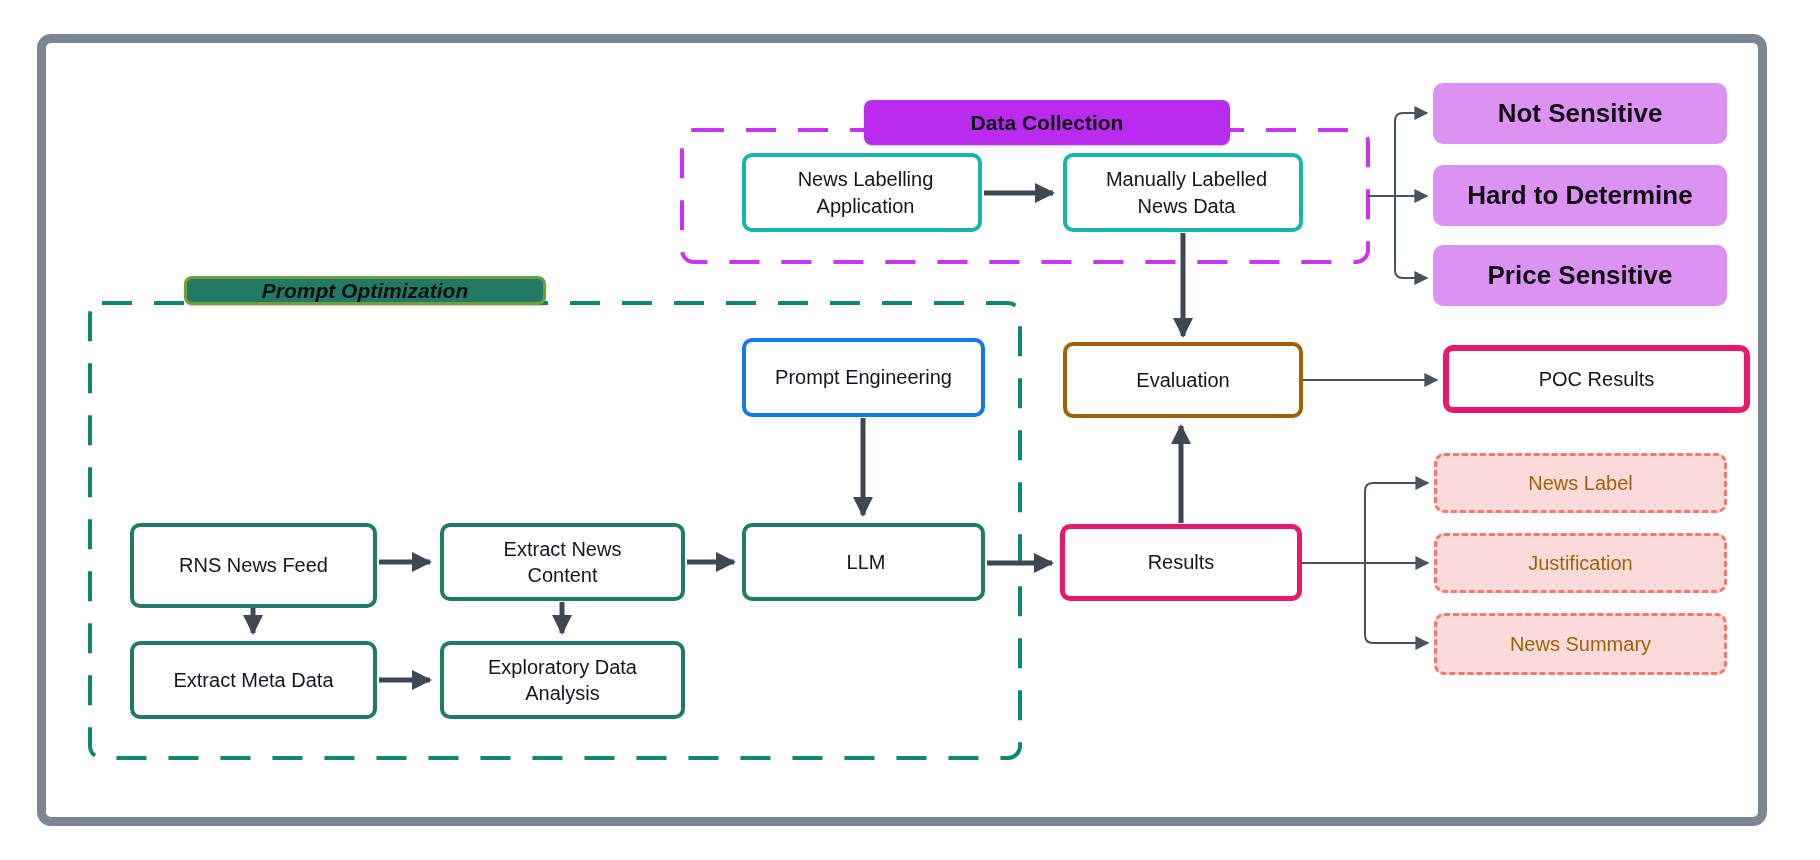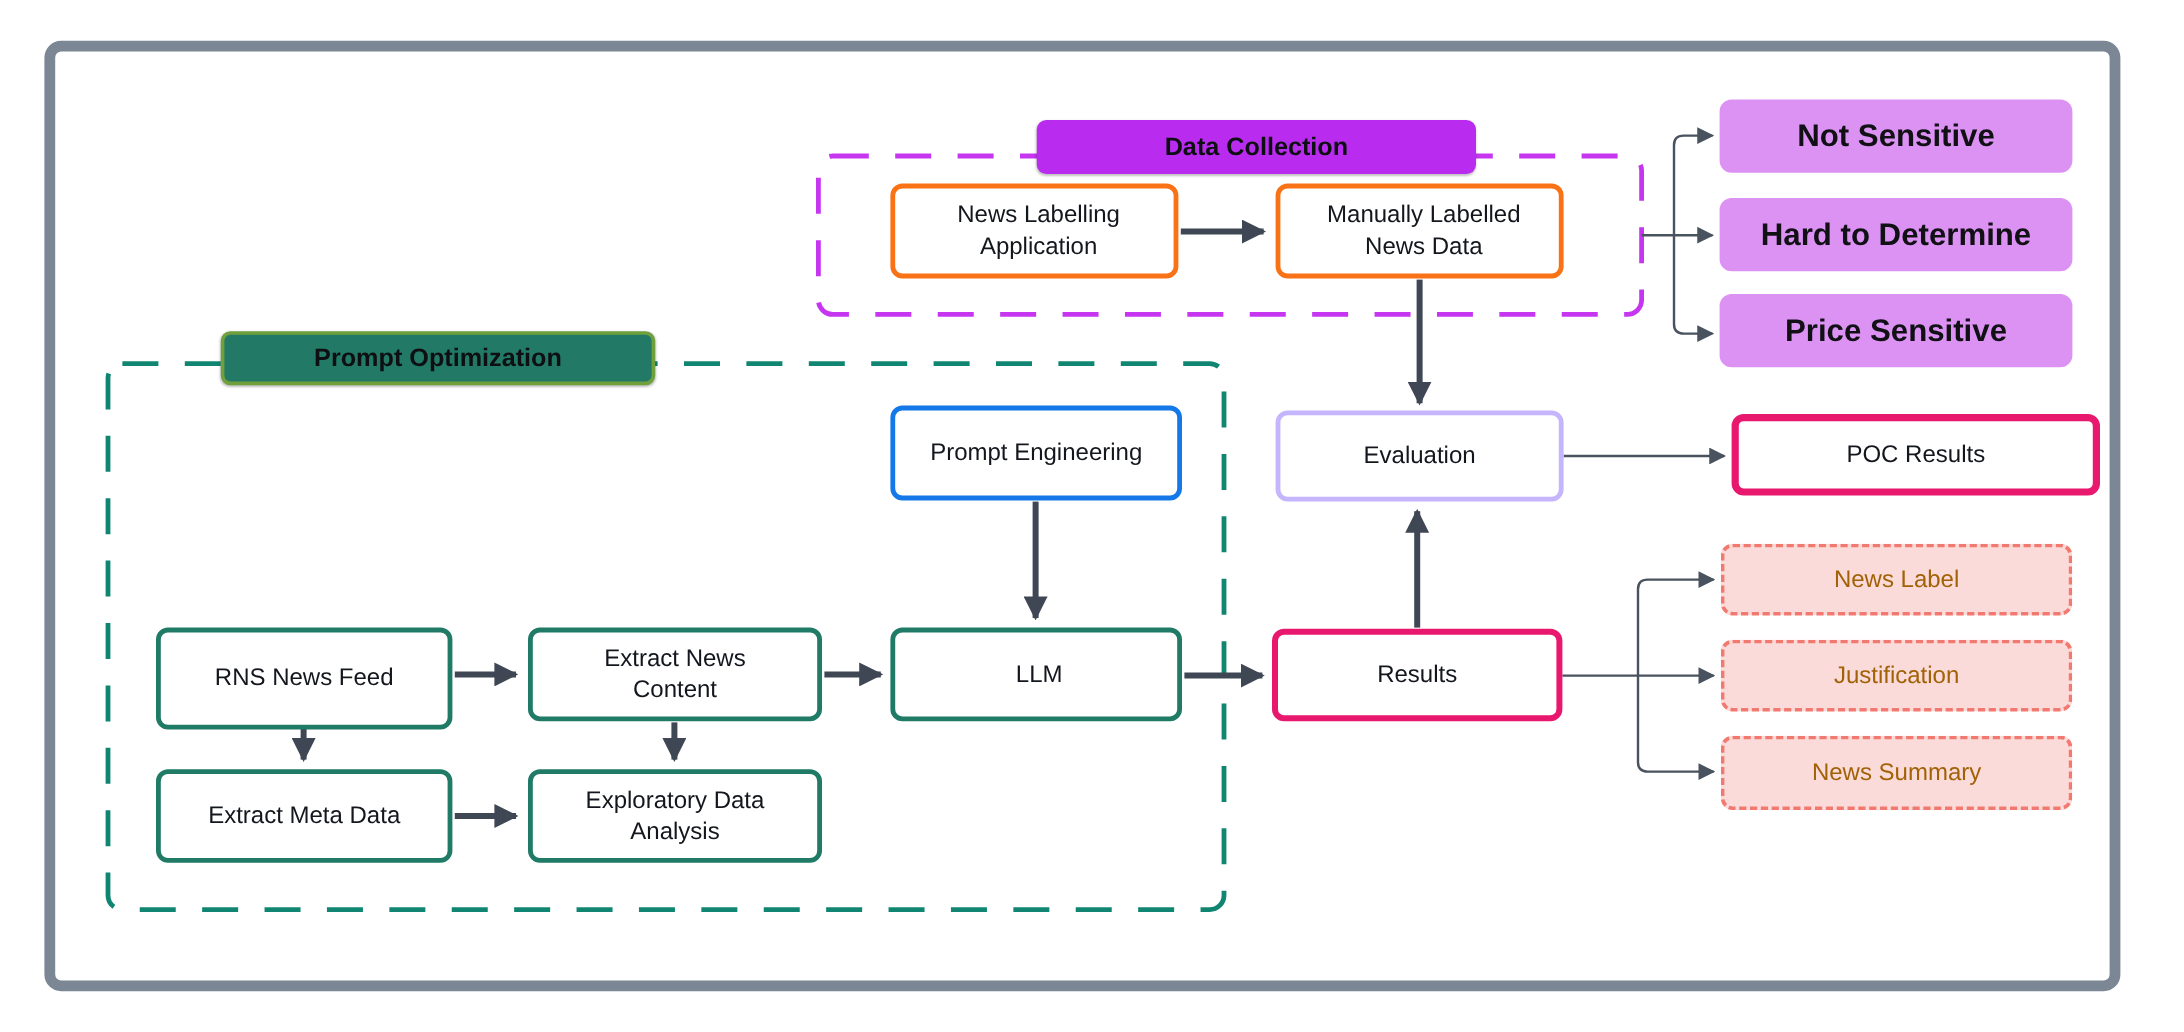--- a/index.html
+++ b/index.html
@@ -10,40 +10,40 @@
   #frame{
     position:absolute;left:37px;top:34px;width:1730px;height:792px;
     border:9px solid #7B8795;border-radius:14px;box-sizing:border-box;
   }
   #wires{position:absolute;left:0;top:0;width:1820px;height:860px;}
   .node{
     position:absolute;box-sizing:border-box;background:#fff;border-radius:10px;
     display:flex;align-items:center;justify-content:center;text-align:center;
     font-size:20px;line-height:1.32;padding:0 28px;color:#13161c;
   }
-  .b-purple{border:4px solid #f97316;padding-left:35px;}
+  .b-purple{border:4px solid #14b8a6;padding-left:35px;}
   .b-teal{border:4px solid #1F7A66;}
   .b-blue{border:4px solid #1478E8;}
-  .b-pink{border:4px solid #c4b5fd;}
+  .b-pink{border:4px solid #a16207;}
   .b-pink-thick{border:5px solid #E9186F;}
   .b-pink-xthick{border:6px solid #E9186F;}
   .chip-purple{
     background:#DC92F3;border:none;font-weight:700;font-size:26px;color:#101015;
   }
   .chip-salmon{
     background:#FBDBD9;border:3px dashed #F2796F;color:#a16207;
   }
   .group-header{
     position:absolute;box-sizing:border-box;display:flex;align-items:center;justify-content:center;
     font-weight:700;font-size:21px;color:#0d0f12;border-radius:8px;
     box-shadow:0 1px 2px rgba(0,0,0,0.25);
     margin-left:44px;
   }
   #dc-header{left:820px;top:100px;width:366px;height:45px;background:#B82BEF;}
-  #po-header{left:140px;top:276px;width:362px;height:45px;background:#227A66;border:3px solid #6FA03C;}
+  #po-header{left:140px;top:276px;width:362px;height:29px;background:#227A66;border:3px solid #6FA03C;font-style:italic;}
 </style>
 </head>
 <body>
 
 <div id="canvas">
 
   <div id="frame"></div>
 
   <svg id="wires" width="1820" height="860" viewBox="0 0 1820 860" xmlns="http://www.w3.org/2000/svg">
     <defs>

